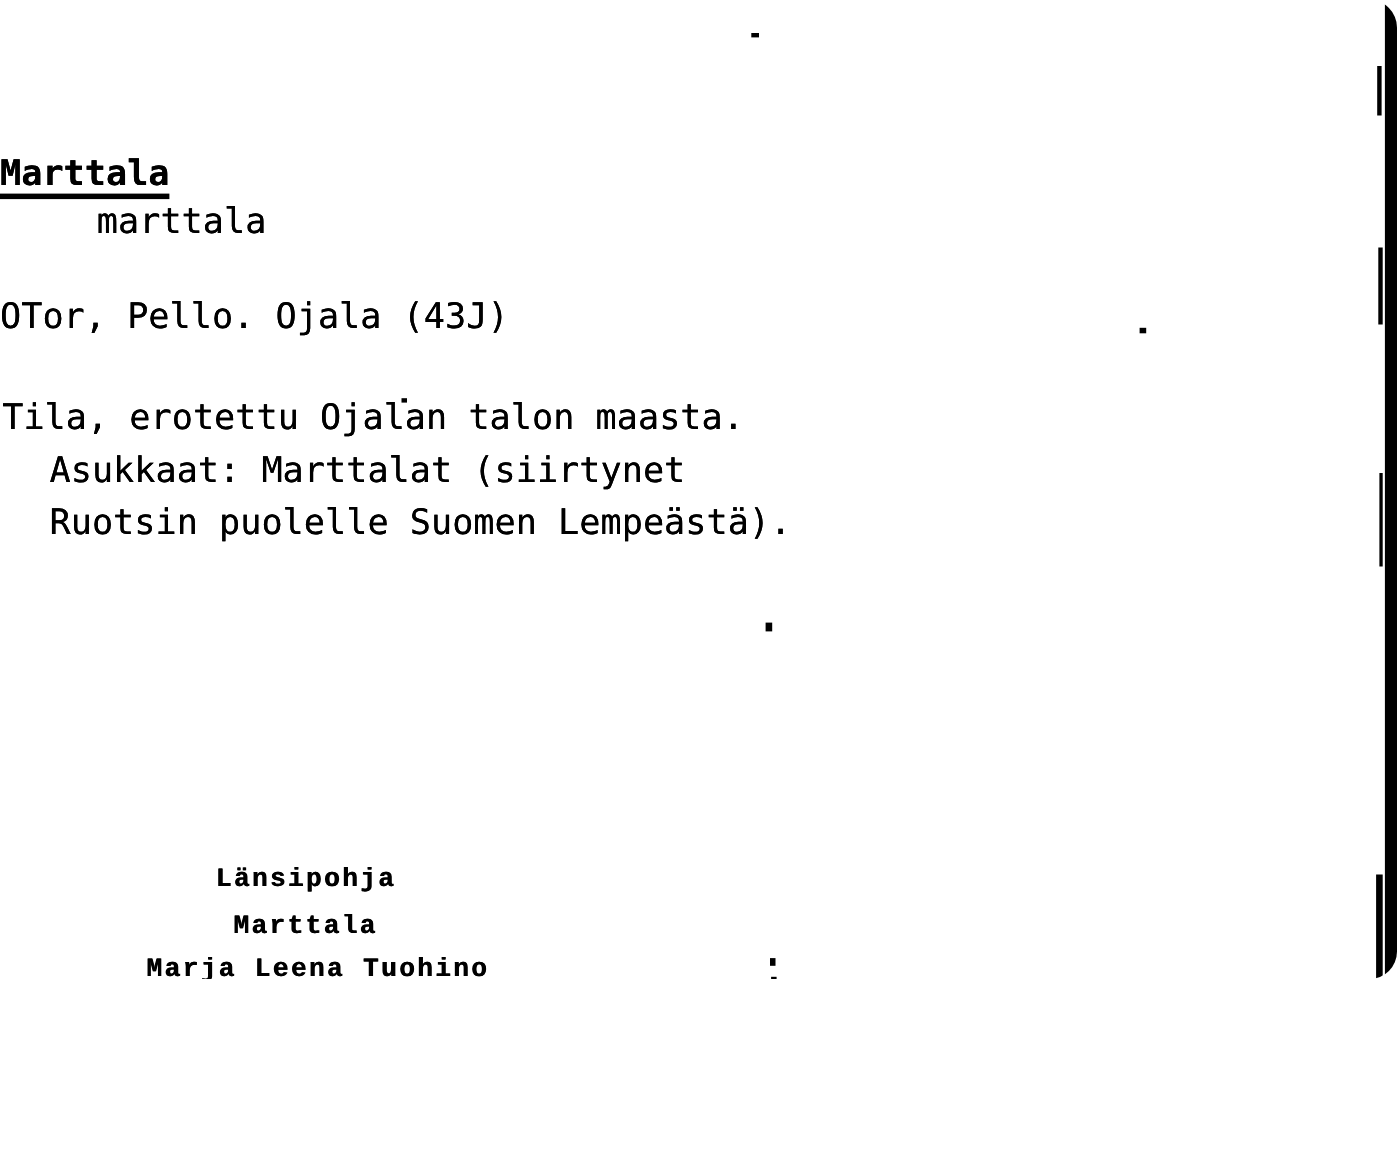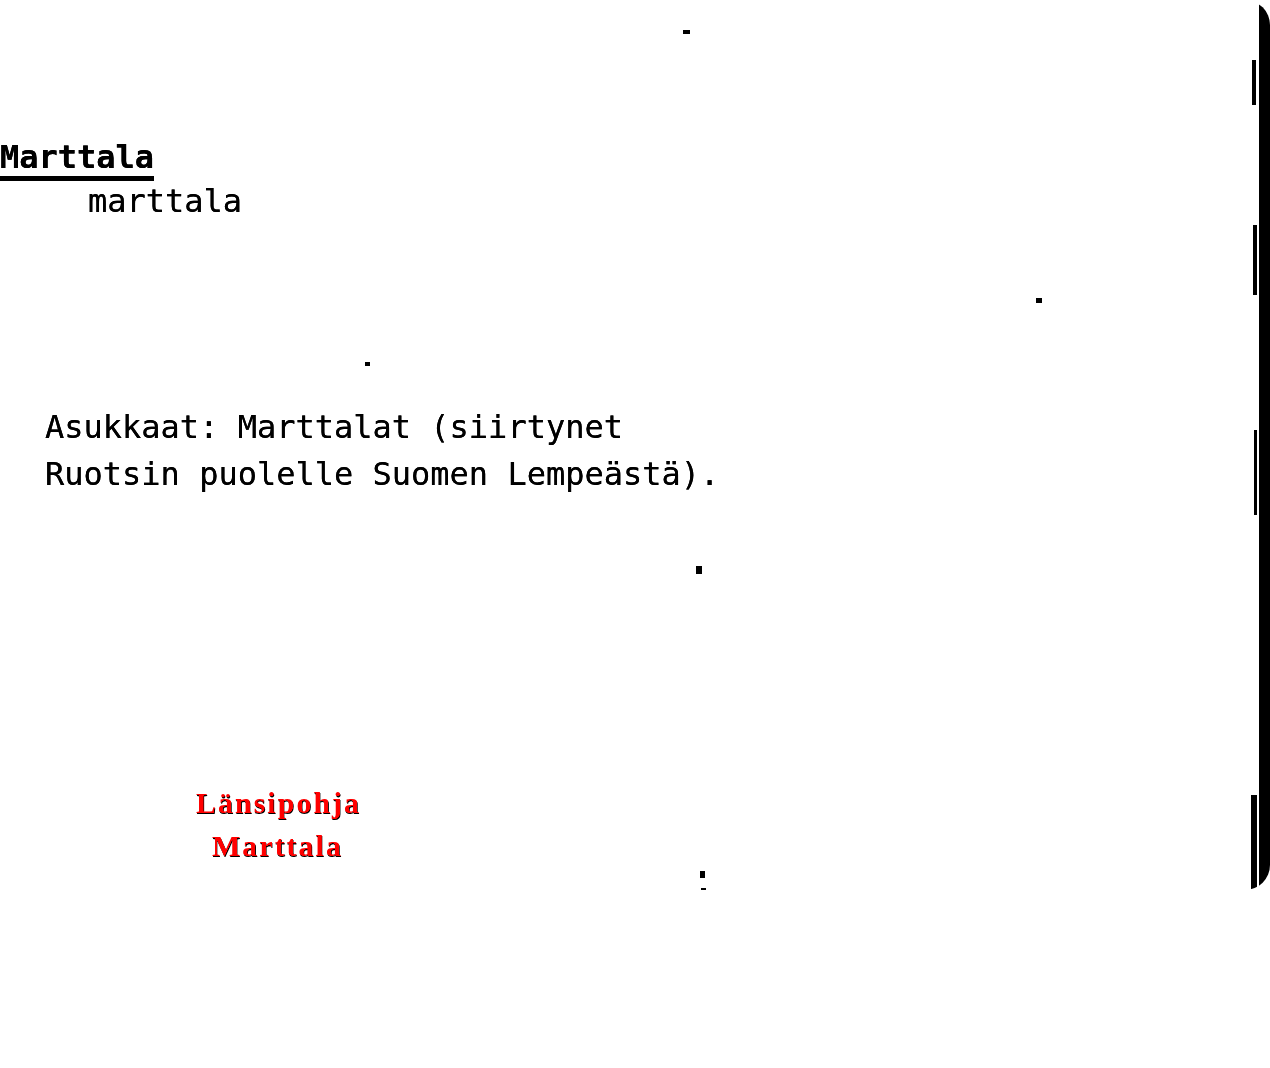--- a/index.html
+++ b/index.html
@@ -35,25 +35,25 @@
   }
   .subheading { left: 88px;  top: 184px; }
   .ref        { left: 0px;   top: 270px; }
   .body-line-0 { left: 2px;  top: 362px; }
   .body-line-1 { left: 45px; top: 410px; }
   .body-line-2 { left: 45px; top: 457px; }
 
   
   .stamp-line {
     position: absolute;
-    font-family: Liberation Serif, serif;
+    font-family: Liberation Mono, monospace;
     font-weight: 700;
-    font-size: 30px;
+    font-size: 24px;
     letter-spacing: 2px;
-    color: #c2410c;
+    color: #404040;
     white-space: pre;
     filter: blur(0.4px) contrast(3);
     text-shadow: 0.5px 0.5px 0 #000;
   }
   .stamp-0 { left: 196px; top: 786px; }
   .stamp-1 { left: 212px; top: 829px; }
   .stamp-2 { left: 133px; top: 868px; }
   .stamp-3 { left: 240px; top: 908px; text-align: right; }
 
   
@@ -72,30 +72,33 @@
 </style>
 </head>
 <body>
 
 <div class="page">
 
   <div class="typed heading">Marttala</div>
 
   <div class="typed subheading">marttala</div>
 
+  <div class="typed ref">OTor, Pello. Ojala (43J)</div>
 
+  <div class="typed body-line-0">Tila, erotettu Ojalan talon maasta.</div>
 
   <div class="typed body-line-2">Ruotsin puolelle Suomen Lempeästä).</div>
 
   <div class="typed body-line-1">Asukkaat: Marttalat (siirtynet</div>
 
   <div class="stamp-line stamp-0">Länsipohja</div>
 
   <div class="stamp-line stamp-1">Marttala</div>
 
+  <div class="stamp-line stamp-2">Marja Leena Tuohino</div>
 
   <div class="stamp-line stamp-3">1978</div>
 
   <div class="edge-band"></div>
 
   <div id="specks">
       <div class="speck" style="left: 683px; top: 30px; width: 7px; height: 4px;"></div>
       <div class="speck" style="left: 365px; top: 362px; width: 5px; height: 4px;"></div>
       <div class="speck" style="left: 1036px; top: 298px; width: 6px; height: 5px;"></div>
       <div class="speck" style="left: 696px; top: 566px; width: 6px; height: 8px;"></div>

